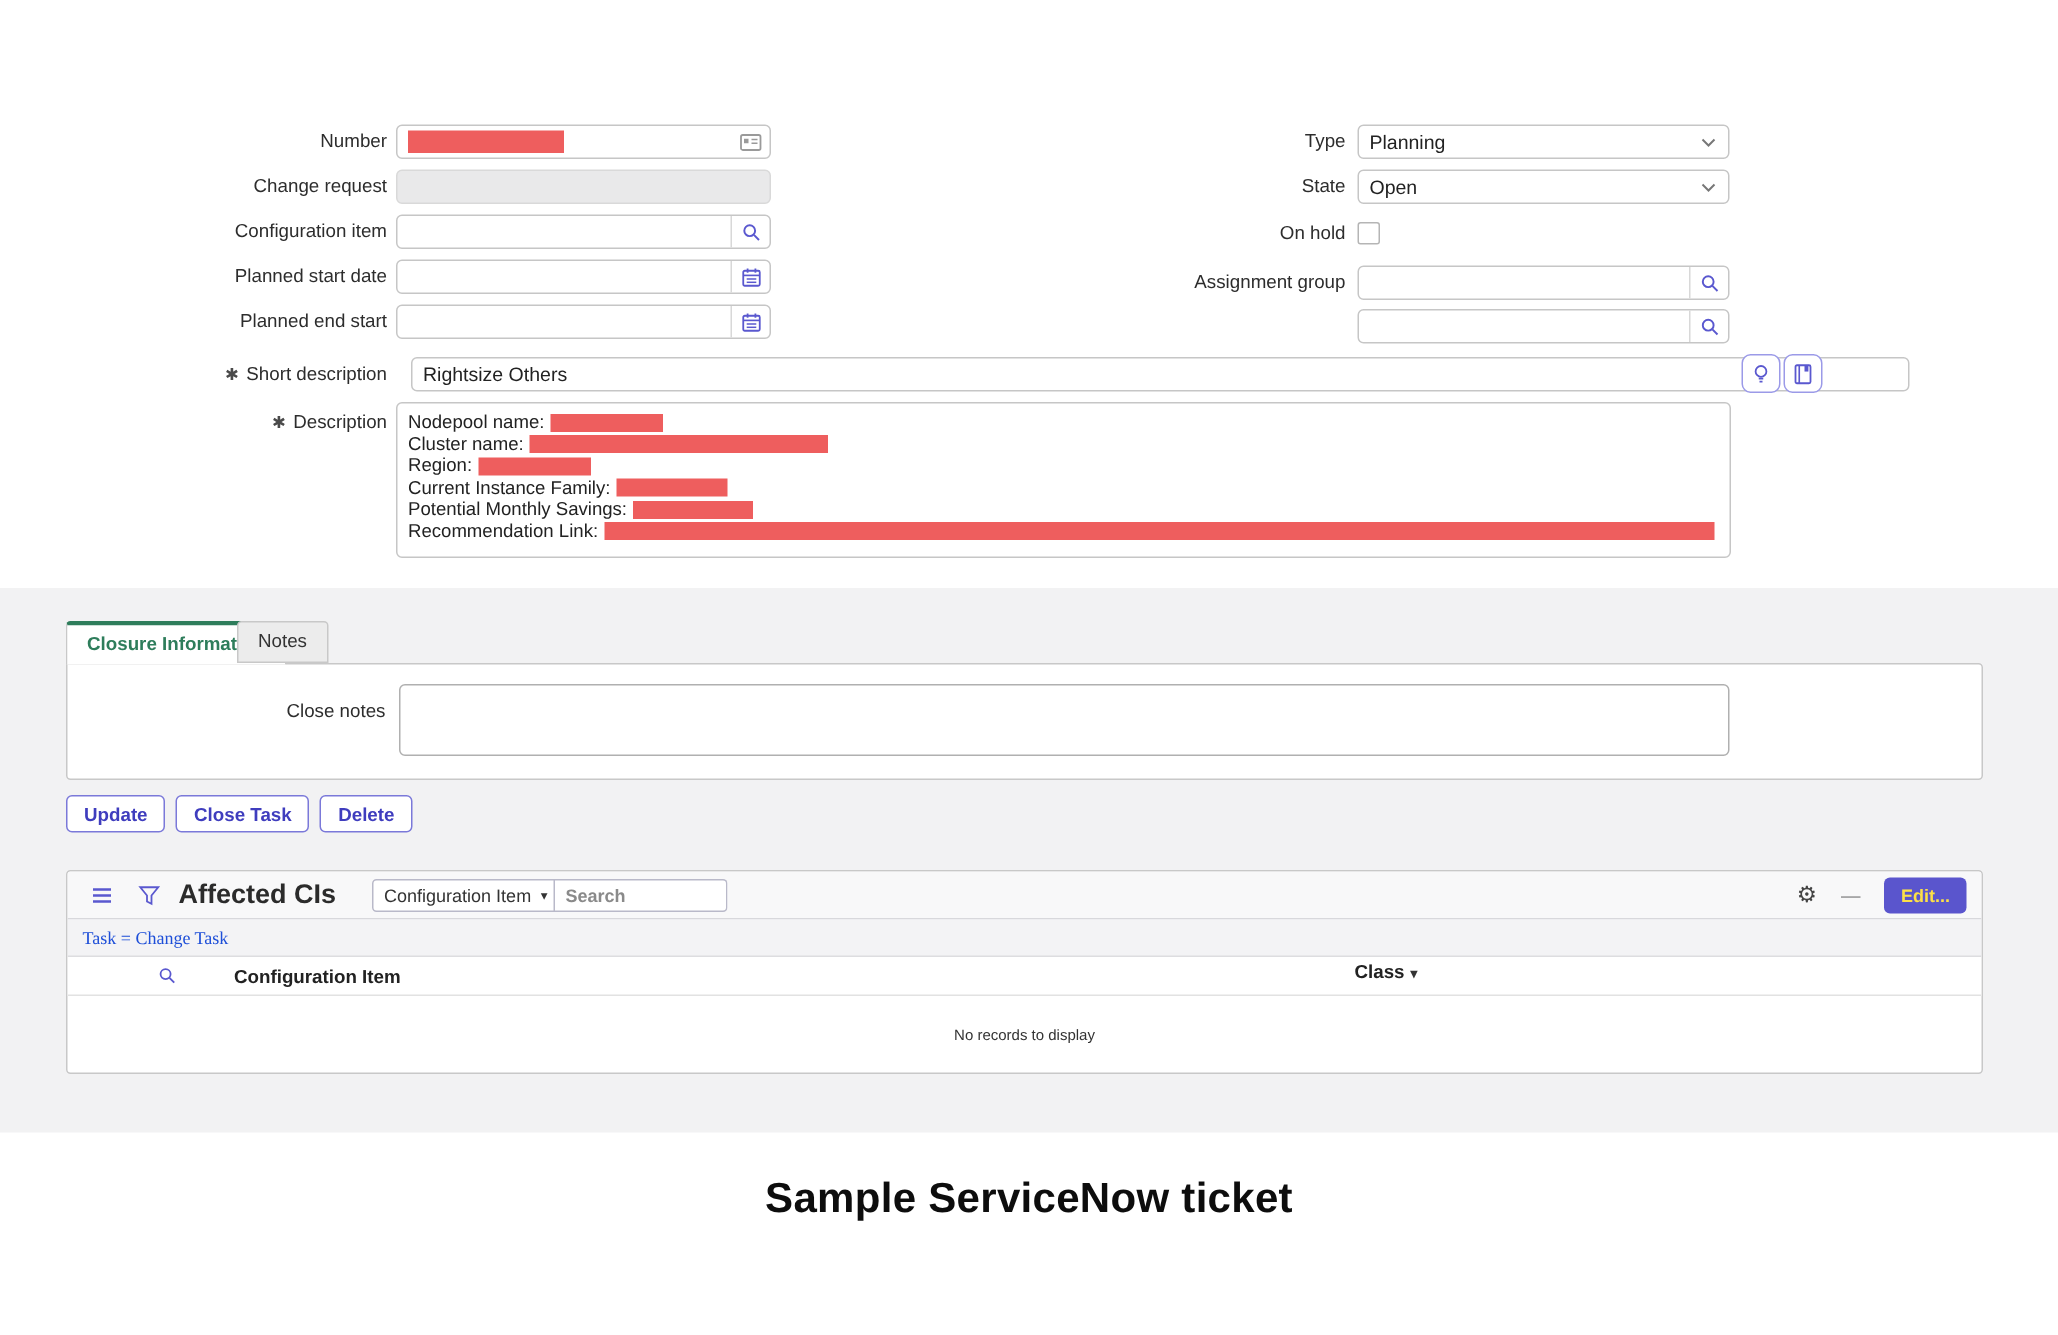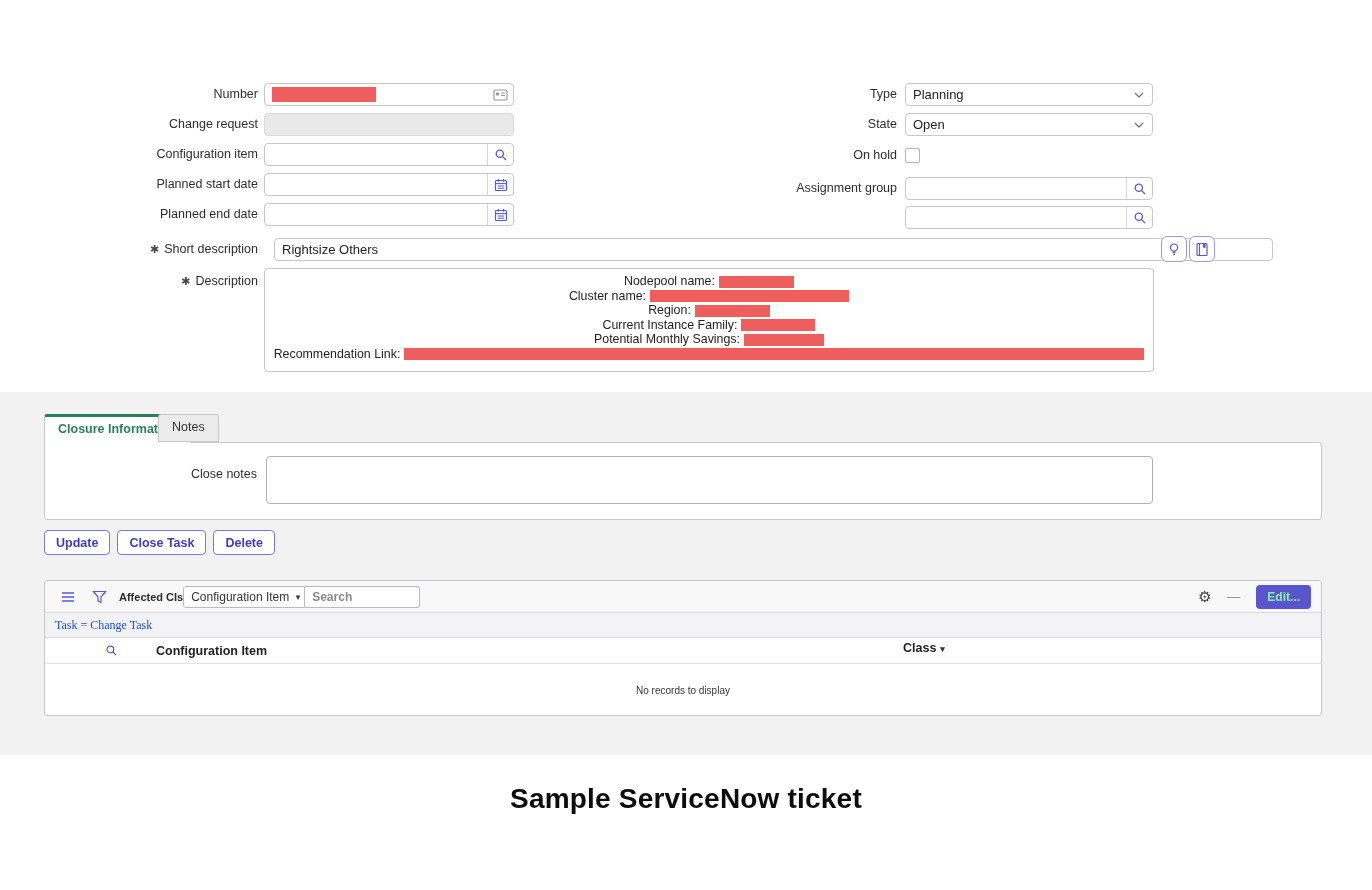--- a/index.html
+++ b/index.html
@@ -14,46 +14,46 @@
   .ctl { position: absolute; height: 23px; background: #fff; border: 1px solid #c6c6c6; border-radius: 4px; display: flex; align-items: center; }
   .ctl.disabled { background: #e9e9ea; border-color: #d9d9d9; }
   .ctl .fill { flex: 1; height: 100%; display: flex; align-items: center; padding: 0 7px; font-size: 13px; color: #222; }
   .ctl .icell { width: 26px; height: 100%; display: flex; align-items: center; justify-content: center; }
   .ctl .icell.sep { border-left: 1px solid #d8d8d8; }
   .redact { display: inline-block; height: 12px; background: #ee5e5e; vertical-align: middle; margin-left: 4px; }
   .num-redact { height: 15px; margin-left: 0; }
   .selectbox { justify-content: space-between; padding-right: 8px; cursor: pointer; }
   .checkbox { position: absolute; width: 15px; height: 15px; background: #fff; border: 1px solid #b5b5b5; border-radius: 2px; cursor: pointer; }
   .descbox { position: absolute; background: #fff; border: 1px solid #c6c6c6; border-radius: 4px; padding: 5px 7px; font-size: 12.4px; color: #222; }
-  .dline { line-height: 14.5px; white-space: nowrap; text-align: center; }
+  .dline { line-height: 14.5px; white-space: nowrap; }
   .sq-btn { position: absolute; width: 26px; height: 26px; background: #fff; border: 1px solid #9b9ae8; border-radius: 6px; display: flex; align-items: center; justify-content: center; cursor: pointer; }
 
   
   .tab { position: absolute; top: 414px; height: 28px; line-height: 24px; padding: 0 13px; font-size: 12.5px; border: 1px solid #c8c8c8; border-radius: 3px 3px 0 0; cursor: pointer; z-index: 3; }
   .tab.active { background: #fff; border-top: 3px solid #2e7d5b; border-bottom: none; height: 29px; color: #2e7d5b; font-weight: bold; }
   .tab.inactive { background: #ececec; color: #333; }
   .tabpanel { position: absolute; left: 44px; top: 442px; width: 1278px; height: 78px; background: #fff; border: 1px solid #c8c8c8; border-radius: 0 3px 3px 3px; z-index: 1; }
   .closenotes { position: absolute; left: 221px; top: 13px; width: 887px; height: 48px; background: #fff; border: 1px solid #b0b0b0; border-radius: 4px; resize: none; font-family: "Liberation Sans", sans-serif; font-size: 13px; padding: 4px 6px; }
 
   
   .actions { position: absolute; left: 44px; top: 530px; display: flex; gap: 7px; }
   .abtn { height: 25px; padding: 0 11px; background: #fff; border: 1px solid #7b79d9; border-radius: 4px; color: #3f3dbe; font-weight: bold; font-size: 12.5px; font-family: "Liberation Sans", sans-serif; cursor: pointer; }
 
   
   .rlist { position: absolute; left: 44px; top: 580px; width: 1278px; height: 136px; background: #fff; border: 1px solid #c8c8c8; border-radius: 3px; overflow: hidden; }
   .rl-toolbar { height: 32px; background: #f8f8f9; border-bottom: 1px solid #d8d8dc; display: flex; align-items: center; padding: 0 10px 0 12px; }
-  .rl-title { font-size: 11px; font-weight: bold; color: #2b2b2b; margin: 0 0 0 12px; white-space: nowrap; }
+  .rl-title { font-size: 18px; font-weight: bold; color: #2b2b2b; margin: 0 24px 0 12px; white-space: nowrap; }
   .rl-dd { width: 122px; height: 22px; background: #fff; border: 1px solid #b9b9c9; border-radius: 3px 0 0 3px; display: flex; align-items: center; padding: 0 4px 0 7px; font-size: 12px; color: #333; cursor: pointer; }
   .rl-dd .txt { flex: 1; overflow: hidden; white-space: nowrap; }
   .rl-search { width: 115px; height: 22px; border: 1px solid #b9b9c9; border-left: none; border-radius: 0 3px 3px 0; font-size: 12px; padding: 0 7px; font-family: "Liberation Sans", sans-serif; color: #333; font-weight: bold; }
   .rl-search::placeholder { color: #8a8a8a; }
   .rl-spacer { flex: 1; }
   .gear { font-size: 15px; color: #444; margin-right: 16px; cursor: pointer; line-height: 1; }
   .minus { font-size: 13px; color: #888; margin-right: 16px; cursor: pointer; line-height: 1; }
-  .editbtn { height: 24px; padding: 0 11px; background: #5a55cd; border: none; border-radius: 4px; color: #86efac; font-weight: bold; font-size: 12px; font-family: "Liberation Sans", sans-serif; cursor: pointer; }
+  .editbtn { height: 24px; padding: 0 11px; background: #5a55cd; border: none; border-radius: 4px; color: #fde047; font-weight: bold; font-size: 12px; font-family: "Liberation Sans", sans-serif; cursor: pointer; }
   .rl-breadcrumb { height: 25px; background: #f3f3f5; border-bottom: 1px solid #dddde0; display: flex; align-items: center; padding-left: 10px; font-size: 12px; color: #1d4ed8; font-family: Liberation Serif, serif; }
   .rl-header { position: relative; height: 26px; background: #fff; border-bottom: 1px solid #e2e2e2; font-size: 12.5px; font-weight: bold; color: #222; }
   .rl-header .hsearch { position: absolute; left: 60px; top: 6px; cursor: pointer; }
   .rl-header .h1 { position: absolute; left: 111px; top: 0; line-height: 26px; cursor: pointer; }
   .rl-header .h2 { position: absolute; left: 858px; top: 0; line-height: 20px; cursor: pointer; }
   .caret { font-size: 9px; color: #333; margin-left: 4px; }
   .rl-empty { height: 52px; display: flex; align-items: center; justify-content: center; font-size: 10px; color: #333; }
 
   .caption { position: absolute; left: 0; top: 783px; width: 1372px; text-align: center; font-size: 28px; font-weight: bold; color: #0d0d0d; letter-spacing: 0.2px; }
 
@@ -103,21 +103,21 @@
           <rect class="icon-indigo" x="1.5" y="2.5" width="11" height="10" rx="1" stroke-width="1.2"></rect>
           <line x1="4.4" y1="1" x2="4.4" y2="3.8" stroke="#5a58cf" stroke-width="1.2"></line>
           <line x1="9.6" y1="1" x2="9.6" y2="3.8" stroke="#5a58cf" stroke-width="1.2"></line>
           <line x1="1.5" y1="5.6" x2="12.5" y2="5.6" stroke="#5a58cf" stroke-width="1.1"></line>
           <line x1="3.8" y1="8" x2="10.2" y2="8" stroke="#5a58cf" stroke-width="1"></line>
           <line x1="3.8" y1="10.2" x2="10.2" y2="10.2" stroke="#5a58cf" stroke-width="1"></line>
         </svg>
     </div>
   </div>
 
-  <div class="flabel" style="left:20px;top:203px;width:238px;">Planned end date</div>
+  <div class="flabel" style="left:20px;top:203px;width:238px;">Planned end start</div>
   <div class="ctl" style="left:264px;top:203px;width:250px;">
     <div class="fill"></div>
     <div class="icell sep">
       <svg width="14" height="14" viewBox="0 0 14 14">
           <rect class="icon-indigo" x="1.5" y="2.5" width="11" height="10" rx="1" stroke-width="1.2"></rect>
           <line x1="4.4" y1="1" x2="4.4" y2="3.8" stroke="#5a58cf" stroke-width="1.2"></line>
           <line x1="9.6" y1="1" x2="9.6" y2="3.8" stroke="#5a58cf" stroke-width="1.2"></line>
           <line x1="1.5" y1="5.6" x2="12.5" y2="5.6" stroke="#5a58cf" stroke-width="1.1"></line>
           <line x1="3.8" y1="8" x2="10.2" y2="8" stroke="#5a58cf" stroke-width="1"></line>
           <line x1="3.8" y1="10.2" x2="10.2" y2="10.2" stroke="#5a58cf" stroke-width="1"></line>

